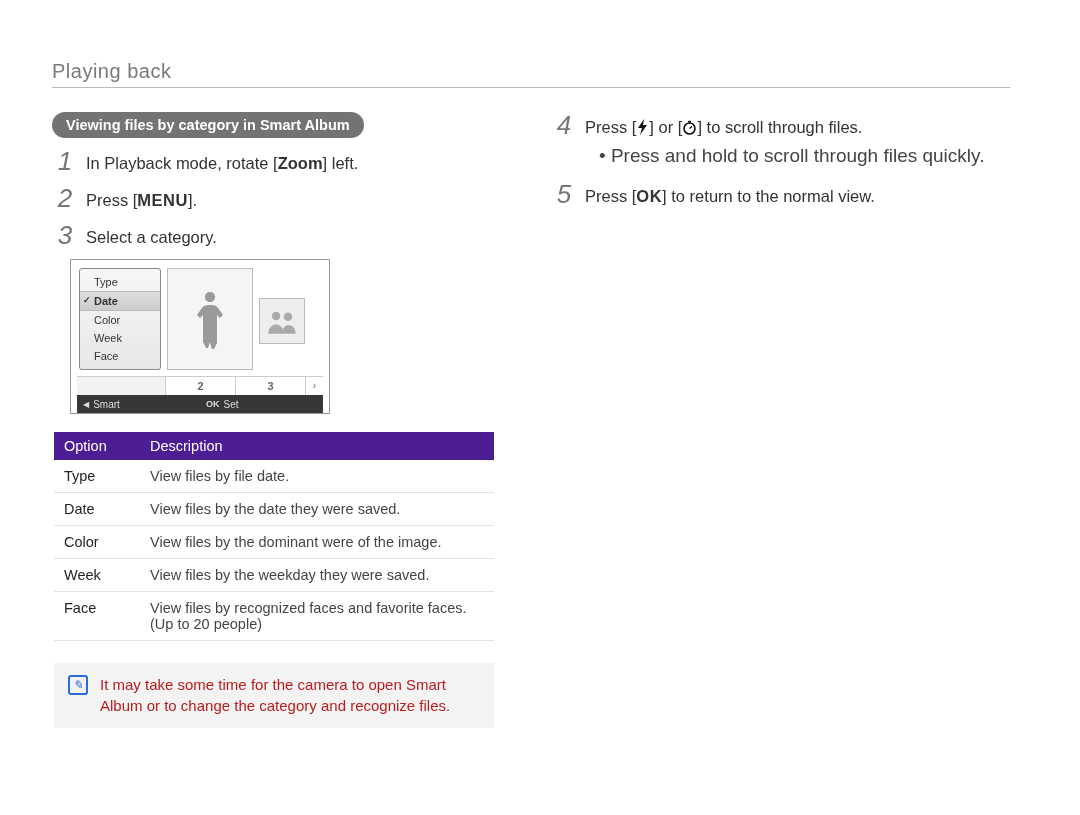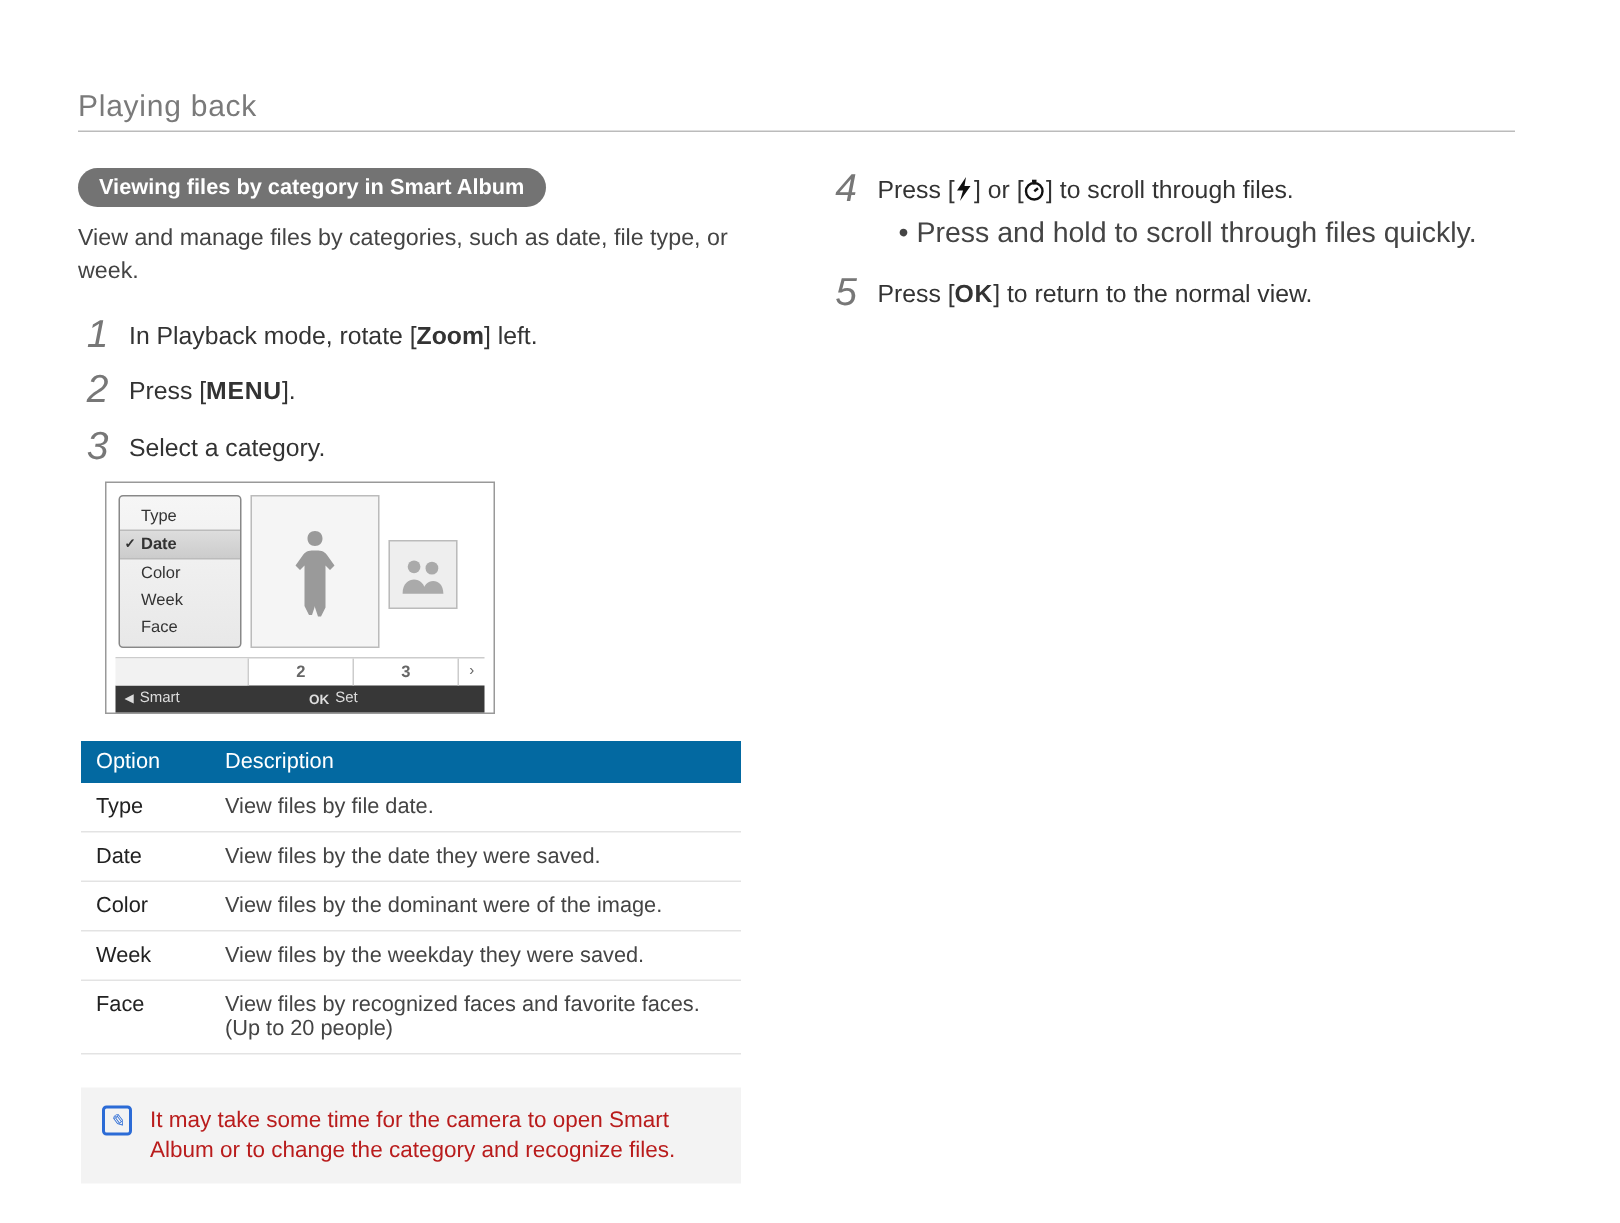--- a/index.html
+++ b/index.html
@@ -33,42 +33,41 @@
   .thumb-small { width: 46px; height: 46px; border: 1px solid #bbb; background: #eee; margin-top: 30px; display:flex; align-items:center; justify-content:center; }
   .screen-mid { display:flex; border-top:1px solid #ccc; }
   .mid-left { width:88px; height:18px; background:#f2f2f2; }
   .mid-cell { flex:1; border-left:1px solid #ccc; text-align:center; font-size:11px; font-weight:700; color:#666; line-height:18px; }
   .mid-arrow { width:18px; border-left:1px solid #ccc; text-align:center; font-size:10px; color:#666; line-height:18px; }
   .screen-bot { display:flex; background:#373737; color:#ddd; font-size:10px; height:18px; align-items:center; }
   .bot-half { flex:1; display:flex; align-items:center; gap:4px; padding:0 6px; }
   .tri { font-size:8px; }
   
   table.opt { width: 440px; border-collapse: collapse; margin-left: 2px; font-size: 14.5px; }
-  table.opt th { background: #0369a1; color: #fff; text-align: left; font-weight: 400; padding: 6px 10px; }
+  table.opt th { background: #4c1d95; color: #fff; text-align: left; font-weight: 400; padding: 6px 10px; }
   table.opt td { border-bottom: 1px solid #e3e3e3; padding: 8px 10px; vertical-align: top; color:#444; }
   table.opt td.k { width: 86px; color:#222; }
   
   .note { display:flex; gap:12px; background:#f3f3f3; padding:12px 14px; margin: 22px 0 0 2px; align-items:flex-start; width: 440px; }
   .note-icon { width:20px; height:20px; border:2px solid #2b6bd6; border-radius:3px; display:flex; align-items:center; justify-content:center; color:#2b6bd6; font-size:12px; font-style:italic; flex:0 0 20px; }
   .note-text { font-size:15px; color:#b91c1c; line-height:1.35; }
   
   .gl { display:inline-block; vertical-align:-2px; }
 </style>
 </head>
 <body>
 
 <div class="page">
   <div class="section-title">Playing back</div>
   <hr class="hr">
 
   <div class="columns">
 
     <div class="col">
       <span class="pill">Viewing files by category in Smart Album</span>
-      <p class="lead">View and manage files by categories, such as date, file type, or week.</p>
 
       <ol class="steps">
         <li class="step">
           <span class="step-num">1</span>
           <span class="step-body">
             <span>In Playback mode, rotate [</span><b>Zoom</b><span>] left.</span>
           </span>
         </li>
         <li class="step">
           <span class="step-num">2</span>

